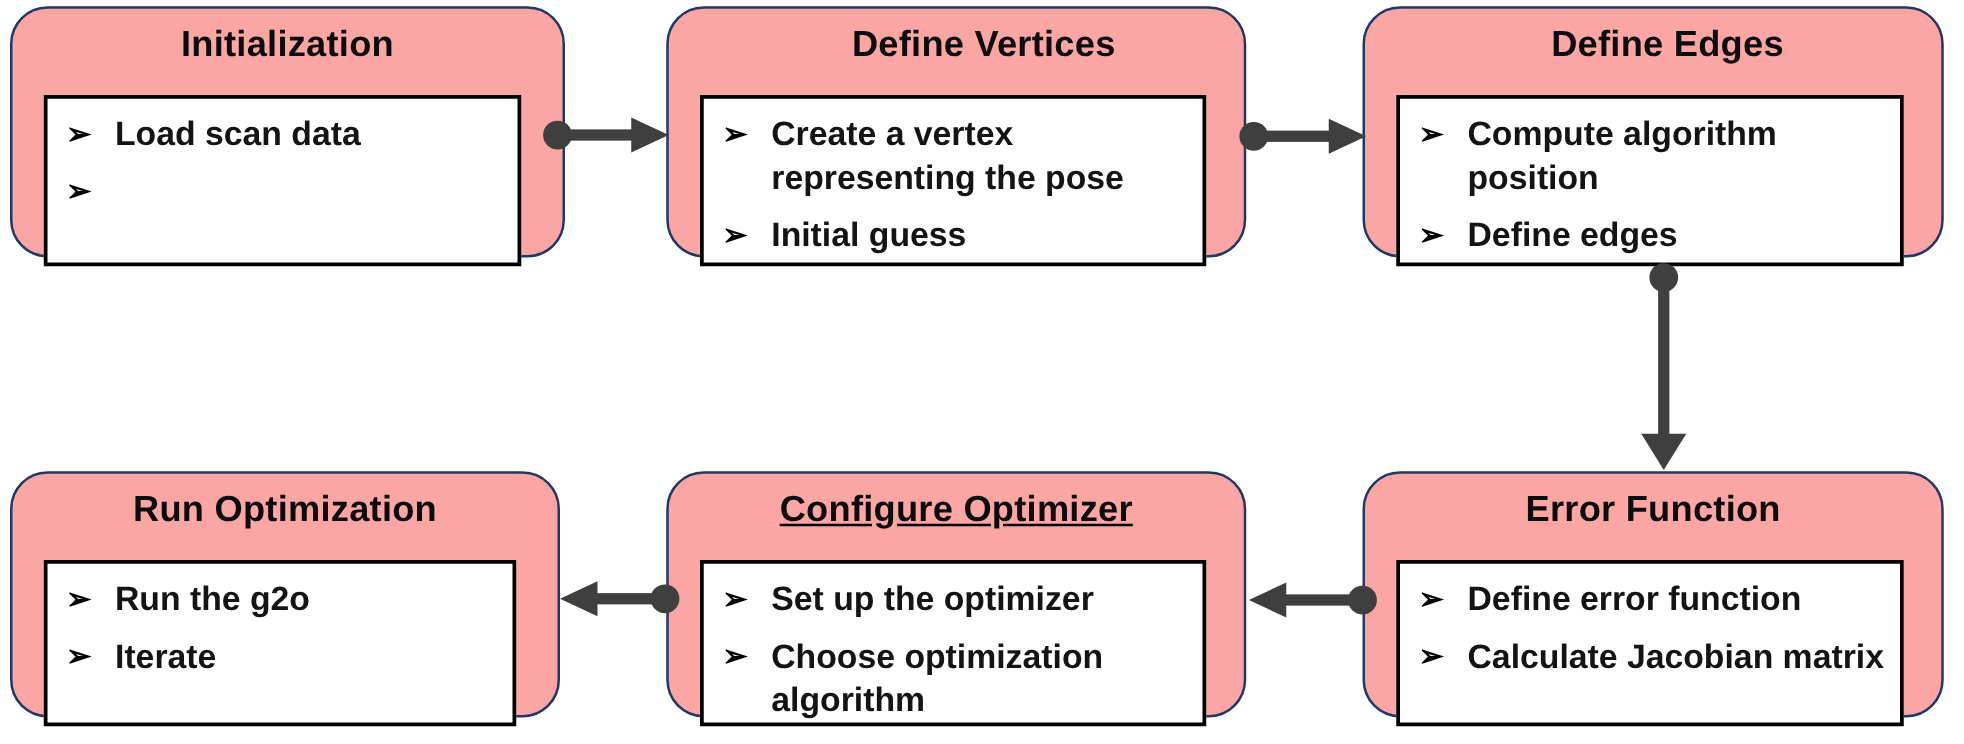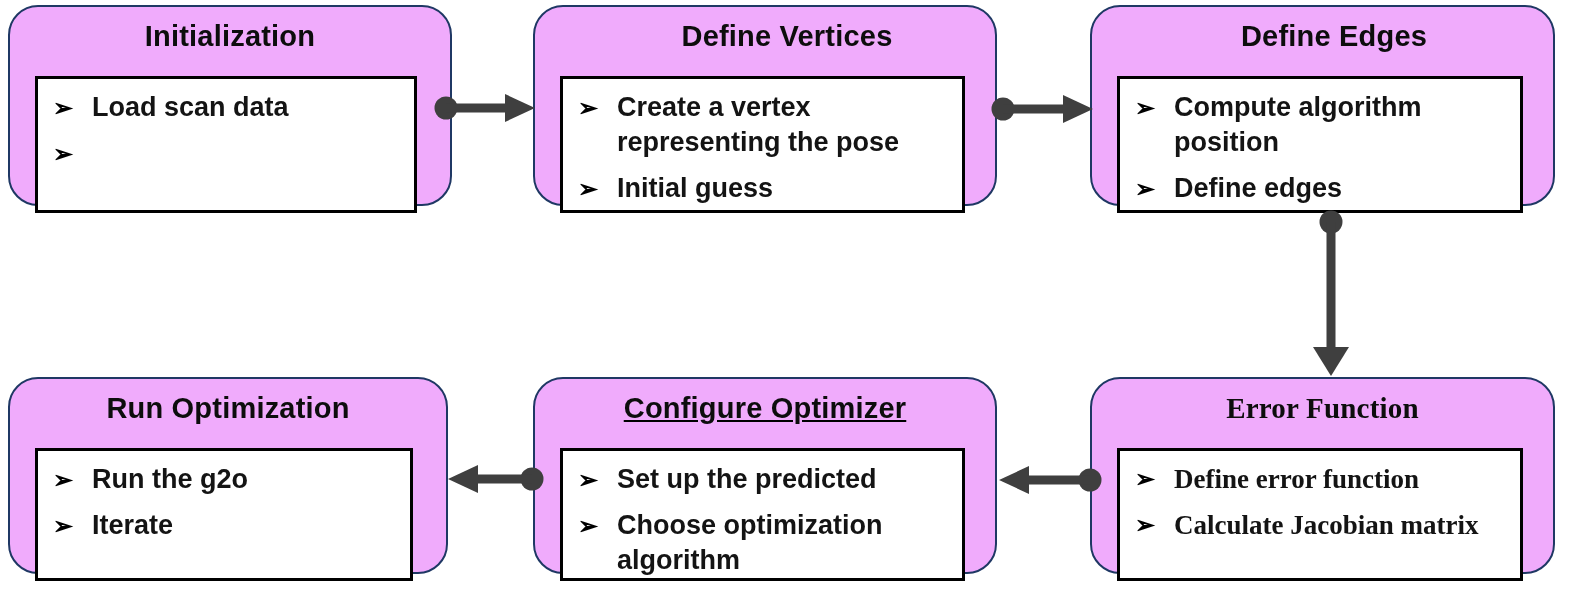--- a/index.html
+++ b/index.html
@@ -9,21 +9,21 @@
     width: 1571px; height: 595px;
     position: relative;
     overflow: hidden;
   }
   .canvas {
     position: absolute; left: 0; top: 0;
     width: 1571px; height: 595px;
   }
   .box {
     position: absolute;
-    background: #f0abfc;
+    background: #fca5a5;
     border: 2.5px solid #1F3864;
     border-radius: 30px;
   }
   .box-title {
     text-align: center;
     padding-top: 13px;
     font-size: 29px;
     font-weight: bold;
     color: #0d0d0d;
     letter-spacing: 0.2px;
@@ -99,40 +99,40 @@
         <span class="bullet">➢</span>
         <span class="item-text">Compute algorithm position</span>
       </div>
       <div class="item">
         <span class="bullet">➢</span>
         <span class="item-text">Define edges</span>
       </div>
     </div>
   </div>
 
-  <div class="box" style="left:1090px; top:377px; width:465px; height:197px;font-family:Liberation Serif, serif;">
+  <div class="box" style="left:1090px; top:377px; width:465px; height:197px;">
     <div class="box-title">Error Function</div>
     <div class="panel">
       <div class="item">
         <span class="bullet">➢</span>
         <span class="item-text">Define error  function</span>
       </div>
       <div class="item">
         <span class="bullet">➢</span>
         <span class="item-text">Calculate Jacobian matrix</span>
       </div>
     </div>
   </div>
 
   <div class="box" style="left:533px; top:377px; width:464px; height:197px;text-decoration:underline;">
     <div class="box-title">Configure Optimizer</div>
     <div class="panel">
       <div class="item">
         <span class="bullet">➢</span>
-        <span class="item-text">Set up the predicted</span>
+        <span class="item-text">Set up the optimizer</span>
       </div>
       <div class="item">
         <span class="bullet">➢</span>
         <span class="item-text">Choose optimization algorithm</span>
       </div>
     </div>
   </div>
 
   <div class="box" style="left:8px; top:377px; width:440px; height:197px;">
     <div class="box-title">Run Optimization</div>

